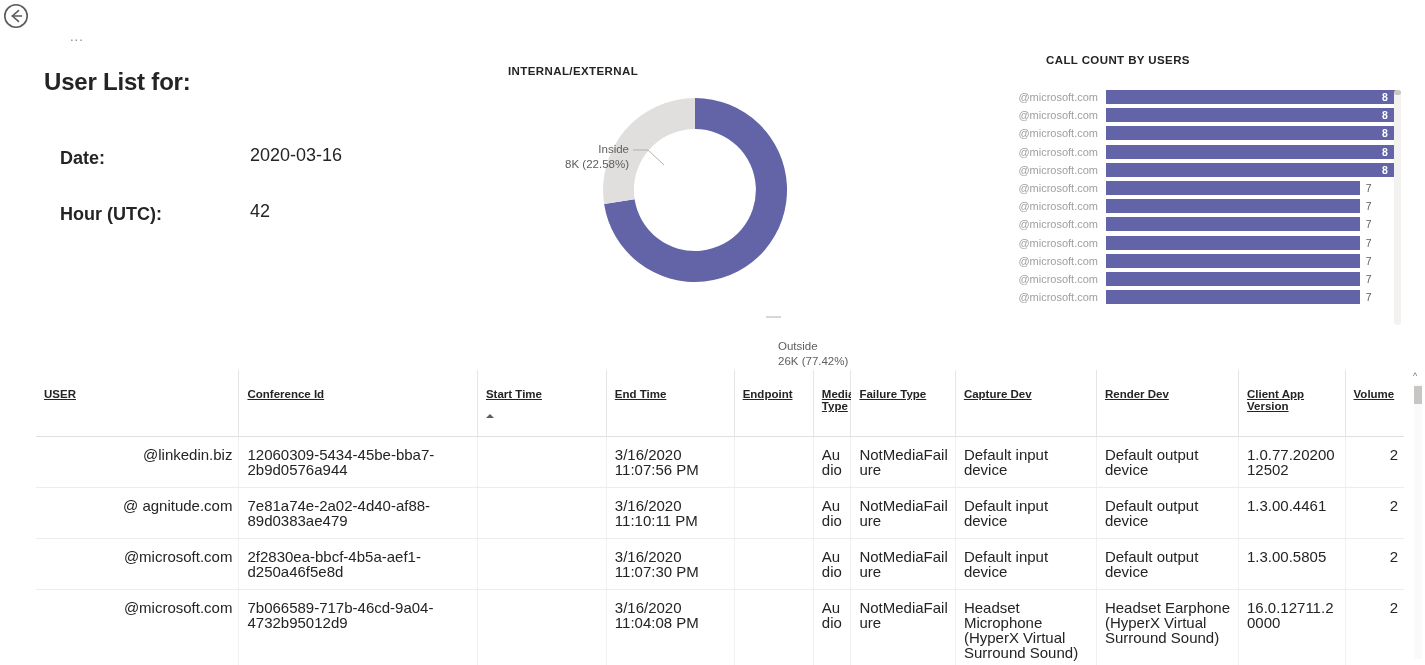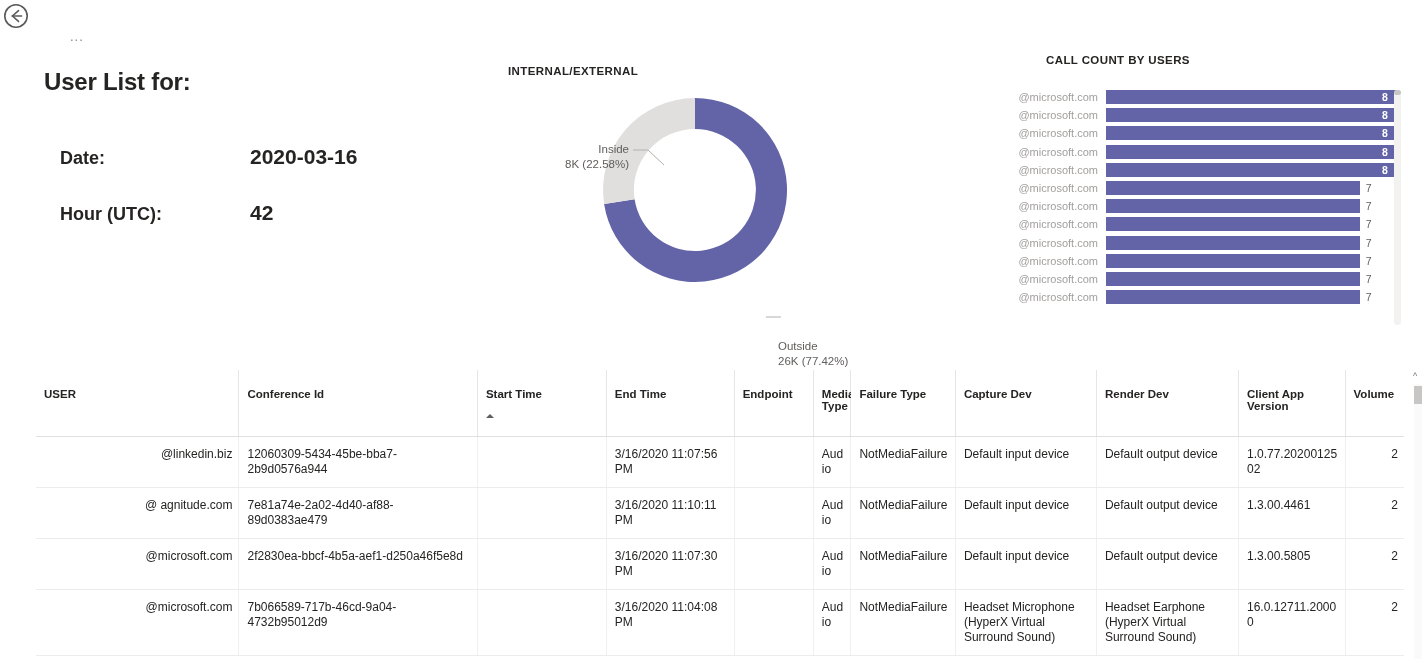--- a/index.html
+++ b/index.html
@@ -29,21 +29,21 @@
     user-select: none;
   }
 
   
   .title-card { position: absolute; left: 44px; top: 68px; width: 440px; }
   .title-main {
     font-size: 24px; font-weight: bold; color: #252423;
     letter-spacing: -0.2px;
   }
   .kv-label { position:absolute; font-weight: bold; font-size: 18px; color:#252423; }
-  .kv-value { position:absolute; font-weight: bold; font-size: 21px; color:#252423;text-align:right; }
+  .kv-value { position:absolute; font-weight: normal; font-size: 18px; color:#252423;text-align:right; }
 
   
   .donut-panel { position: absolute; left: 500px; top: 55px; width: 420px; height: 280px; }
   .panel-title {
     font-size: 11.5px; font-weight: bold; color: #252423;
     letter-spacing: 0.4px;
   }
   .donut-wrap { position: absolute; left: 0px; top: 30px; width: 420px; height: 250px; }
   .donut-label {
     position: absolute; font-size: 11.5px; color: #605e5c; line-height: 15px;
@@ -102,30 +102,31 @@
     text-align: left;
     font-weight: bold;
     font-size: 11.5px;
     color: #252423;
     padding: 18px 6px 6px 8px;
     height: 66px;
     border-right: 1px solid #e6e6e6;
     border-bottom: 1px solid #e0e0e0;
     background: #fff;
     position: relative;
+    text-decoration: underline;
   }
   table.grid th:first-child { border-left: none; }
   table.grid th.last { border-right: none; }
   table.grid td {
     vertical-align: top;
     padding: 10px 6px 10px 8px;
     border-right: 1px solid #f0f0f0;
     border-bottom: 1px solid #ececec;
     color: #252423;
-    font-size: 12px;
+    font-size: 15px;
     line-height: 15px;
     word-wrap: break-word;
   }
   table.grid td.last { border-right: none; }
   td.num, th.num { text-align: right; padding-right: 14px; }
   td.user { text-align: right; padding-right: 16px; }
   .sort-caret {
     position: absolute; left: 8px; top: 44px;
     width: 0; height: 0;
     border-left: 4px solid transparent;

